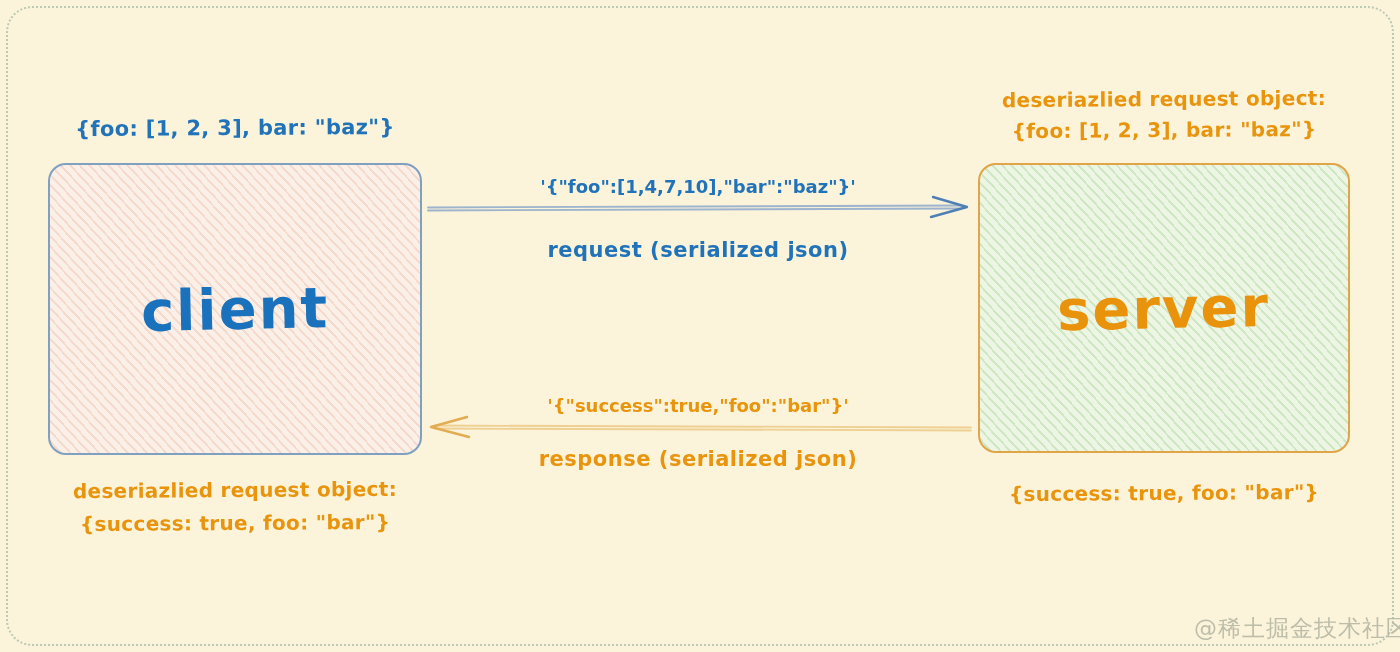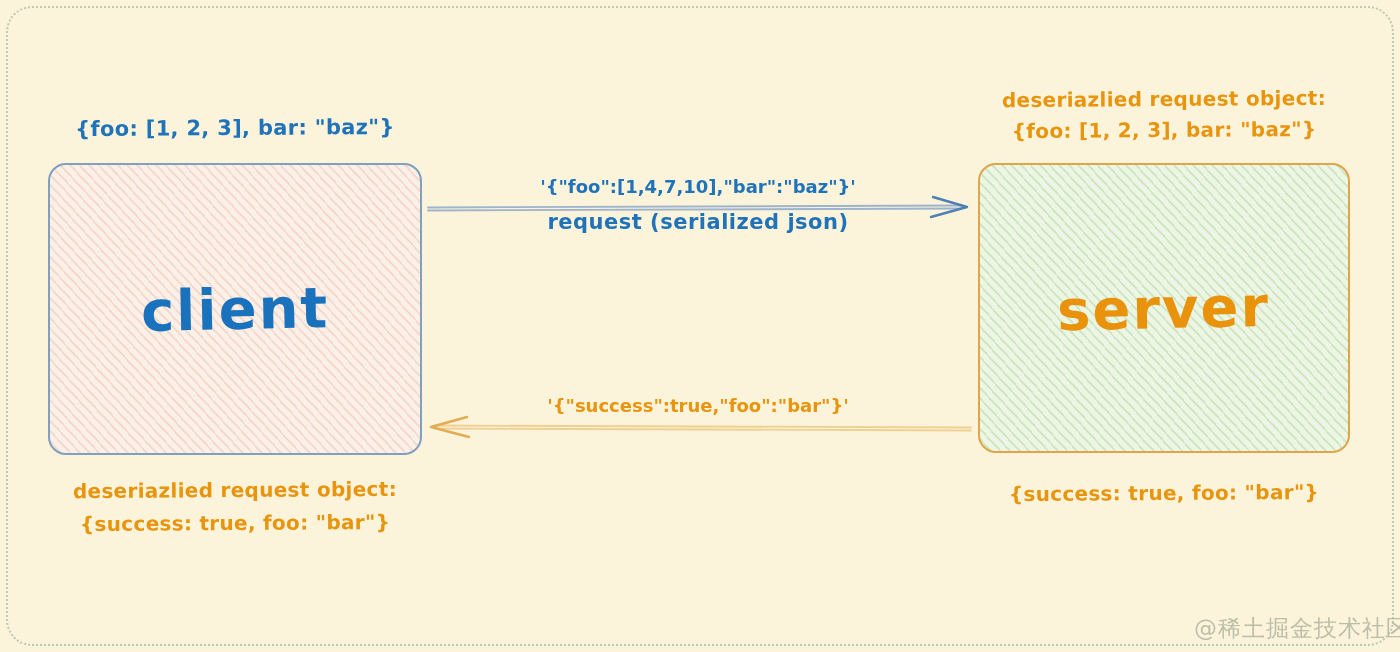--- a/index.html
+++ b/index.html
@@ -67,21 +67,21 @@
   .client-bottom-annot{ left: 38px;  top: 474px; width: 394px; font-size: 20px; line-height: 33px; }
   .server-bottom-annot{ left: 968px; top: 481px; width: 392px; font-size: 20px; }
 
   
   .flow-text {
     position: absolute;
     left: 438px; width: 520px;
     text-align: center; font-weight: bold; white-space: nowrap;
   }
   .req-payload  { top: 176px; font-size: 18px; color: #2173B9; }
-  .req-caption  { top: 210px; font-size: 21px; color: #2173B9; letter-spacing: 0.5px; text-align: center; }
+  .req-caption  { top: 238px; font-size: 21px; color: #2173B9; letter-spacing: 0.5px; text-align: center; }
   .resp-payload { top: 395px; font-size: 18px; color: #E8940C; }
   .resp-caption { top: 447px; font-size: 21px; color: #E8940C; letter-spacing: 0.5px; }
 
   .arrow-svg { position: absolute; left: 425px; width: 548px; height: 28px; }
   .req-arrow  { top: 195px; }
   .resp-arrow { top: 414px; }
 
   
   .watermark {
     position: absolute;
@@ -125,20 +125,21 @@
   <div class="flow-text req-caption">request (serialized json)</div>
 
   <div class="flow-text resp-payload">'{"success":true,"foo":"bar"}'</div>
 
   <svg class="arrow-svg resp-arrow" viewBox="0 0 548 28" aria-hidden="true">
     <line x1="10" y1="11.5" x2="546" y2="13.5" stroke="#EDD092" stroke-width="1.8" stroke-linecap="round"></line>
     <line x1="10" y1="14.5" x2="546" y2="16.5" stroke="#EDD092" stroke-width="1.8" stroke-linecap="round"></line>
     <polyline points="42,3 6,13 44,23" fill="none" stroke="#E2AC52" stroke-width="2.4" stroke-linecap="round" stroke-linejoin="round"></polyline>
   </svg>
 
+  <div class="flow-text resp-caption">response (serialized json)</div>
 
   <div class="annot orange client-bottom-annot">
     <div>deseriazlied request object:</div>
     <div>{success: true, foo: "bar"}</div>
   </div>
 
   <div class="annot orange server-bottom-annot">{success: true, foo: "bar"}</div>
 
   <div class="watermark">@稀土掘金技术社区</div>
 

